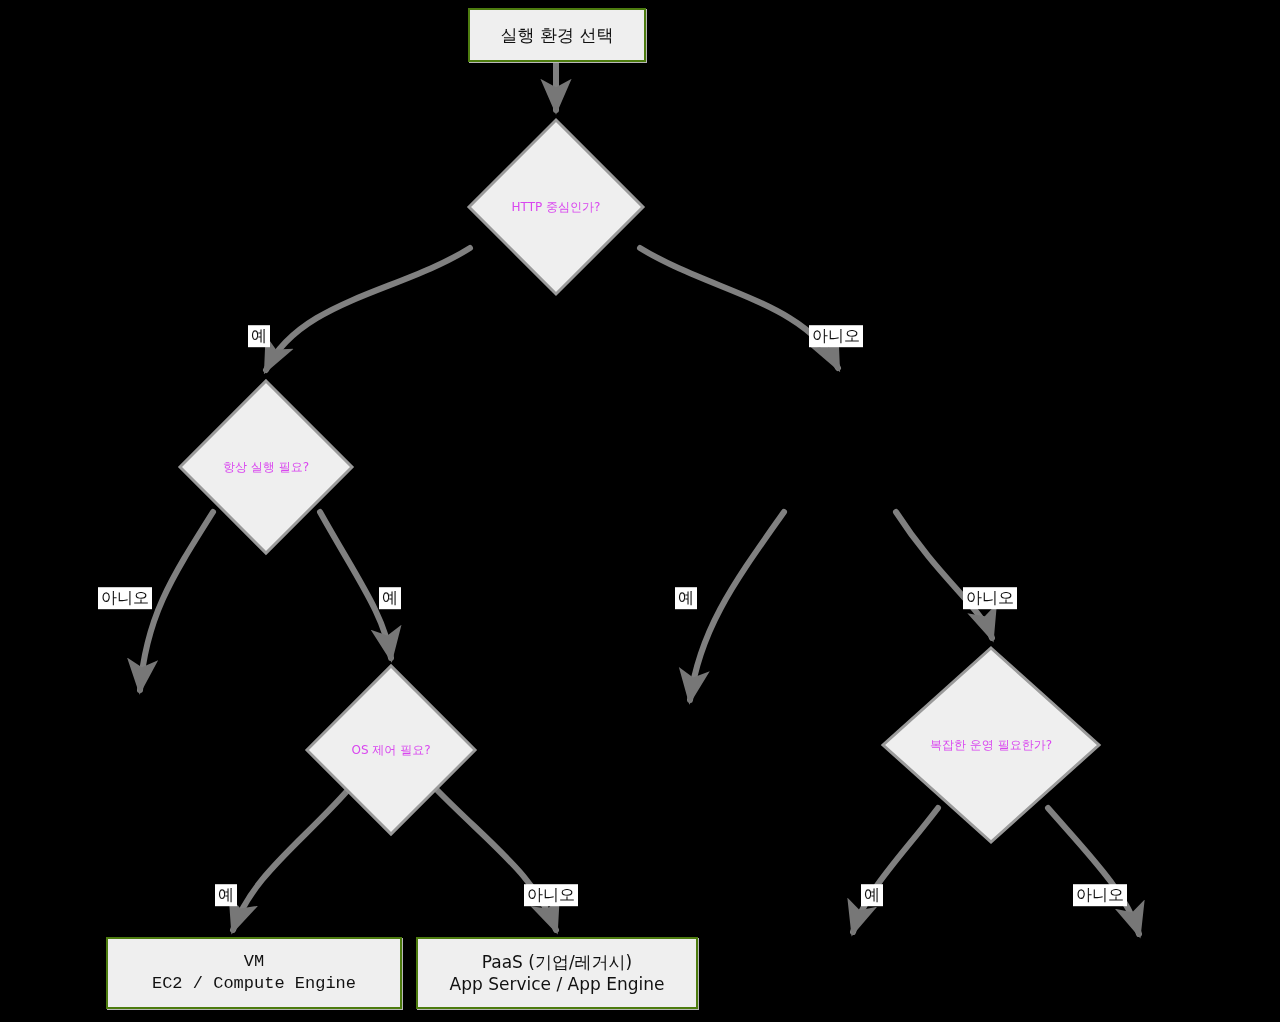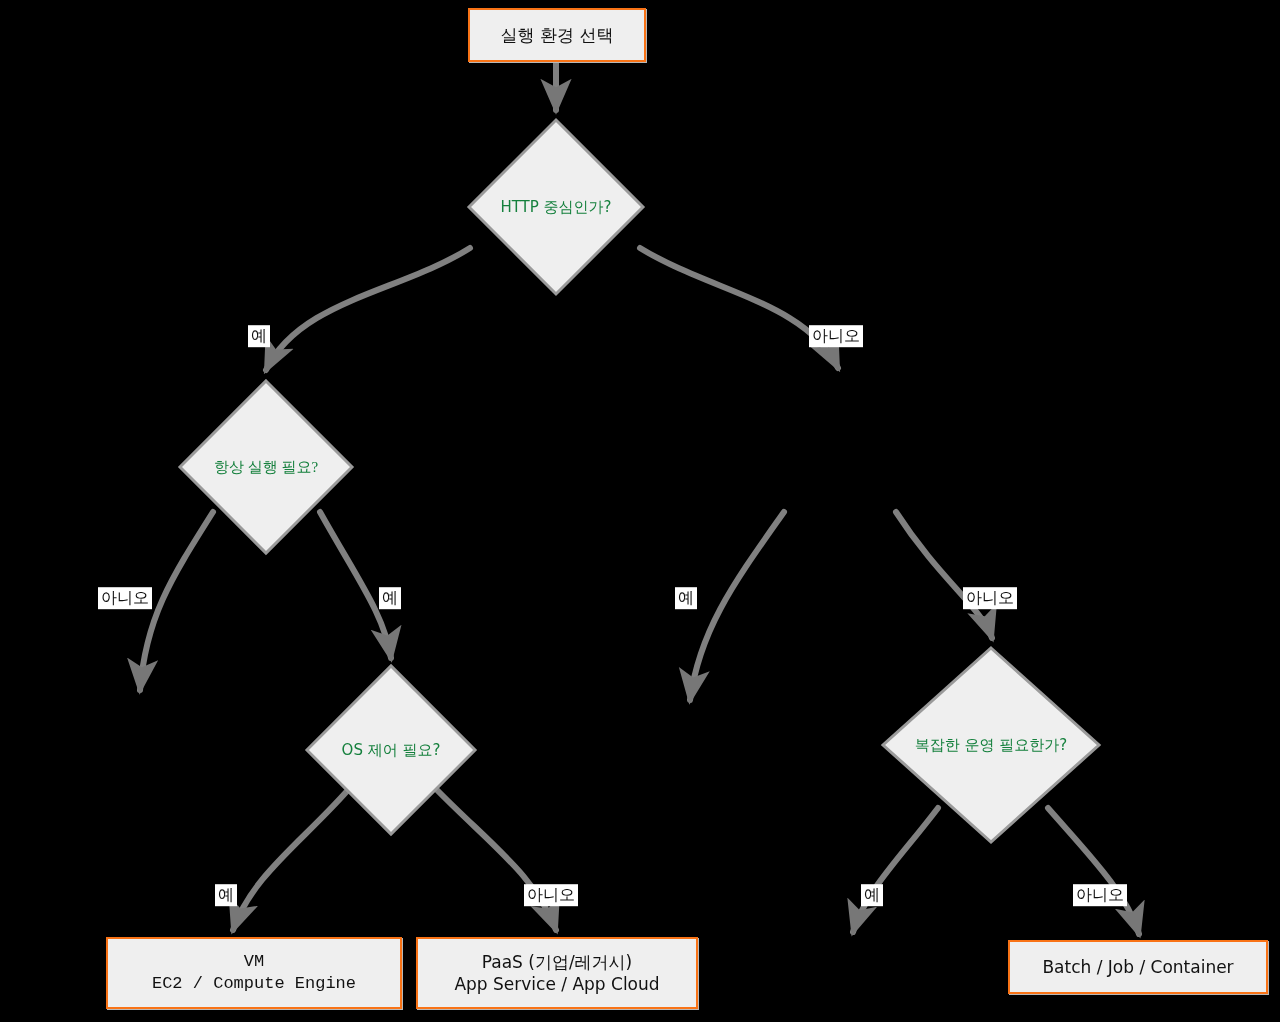--- a/index.html
+++ b/index.html
@@ -27,21 +27,21 @@
   }
   .node {
     position: absolute;
     box-sizing: border-box;
     display: flex;
     align-items: center;
     justify-content: center;
   }
   .box {
     background: #efefef;
-    border: 2px solid #f97316;
+    border: 2px solid #4d7c0f;
     box-shadow: 1px 1px 0 0 #b8b8b8;
   }
   .box .txt {
     text-align: center;
     color: #111111;
     font-size: 17px;
     line-height: 1.30;
     padding: 2px 8px;
     white-space: pre-line;
   }
@@ -57,22 +57,22 @@
   }
   .diamond-label {
     position: absolute;
     left: 0;
     top: 0;
     width: 100%;
     height: 100%;
     display: flex;
     align-items: center;
     justify-content: center;
-    color: #15803d;
-    font-size: 15px;
+    color: #d946ef;
+    font-size: 12px;
     text-align: center;
     white-space: pre-line;
     pointer-events: none;
   }
   .edge-label {
     position: absolute;
     background: #ffffff;
     color: #111111;
     font-size: 16px;
     line-height: 1.1;
@@ -111,21 +111,21 @@
     <div class="txt">실행 환경 선택</div>
   </div>
 
   <div class="diamond-wrap" style="left:466px; top:117px; width:180px; height:180px;">
     <svg class="diamond-shape" viewBox="0 0 180 180" xmlns="http://www.w3.org/2000/svg">
       <polygon points="90,3 177,90 90,177 3,90" fill="#efefef" stroke="#9a9a9a" stroke-width="3"></polygon>
     </svg>
     <div class="diamond-label">HTTP 중심인가?</div>
   </div>
 
-  <div class="diamond-wrap" style="left:177px; top:378px; width:178px; height:178px;font-family:Liberation Serif, serif;">
+  <div class="diamond-wrap" style="left:177px; top:378px; width:178px; height:178px;">
     <svg class="diamond-shape" viewBox="0 0 180 180" xmlns="http://www.w3.org/2000/svg">
       <polygon points="90,3 177,90 90,177 3,90" fill="#efefef" stroke="#9a9a9a" stroke-width="3"></polygon>
     </svg>
     <div class="diamond-label">항상 실행 필요?</div>
   </div>
 
 
   <div class="diamond-wrap" style="left:304px; top:663px; width:174px; height:174px;">
     <svg class="diamond-shape" viewBox="0 0 180 180" xmlns="http://www.w3.org/2000/svg">
       <polygon points="90,3 177,90 90,177 3,90" fill="#efefef" stroke="#9a9a9a" stroke-width="3"></polygon>
@@ -142,27 +142,24 @@
 
 
 
   <div class="node box" style="left:106px; top:937px; width:296px; height:72px;font-family:Liberation Mono, monospace;">
     <div class="txt">VM
 EC2 / Compute Engine</div>
   </div>
 
   <div class="node box" style="left:416px; top:937px; width:282px; height:72px;">
     <div class="txt">PaaS (기업/레거시)
-App Service / App Cloud</div>
+App Service / App Engine</div>
   </div>
 
 
-  <div class="node box" style="left:1008px; top:940px; width:260px; height:54px;">
-    <div class="txt">Batch / Job / Container</div>
-  </div>
 
   <div class="edge-label" style="left:259px; top:336px;">예</div>
   <div class="edge-label" style="left:836px; top:336px;">아니오</div>
 
   <div class="edge-label" style="left:125px; top:598px;">아니오</div>
   <div class="edge-label" style="left:390px; top:598px;">예</div>
 
   <div class="edge-label" style="left:686px; top:598px;">예</div>
   <div class="edge-label" style="left:990px; top:598px;">아니오</div>
 

